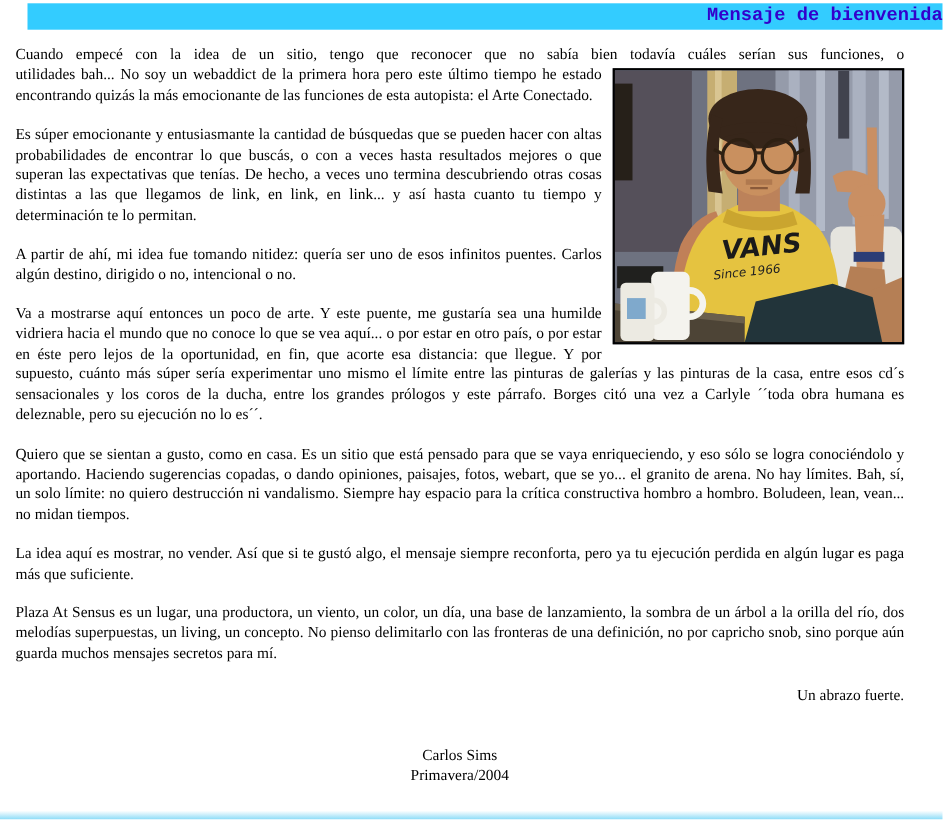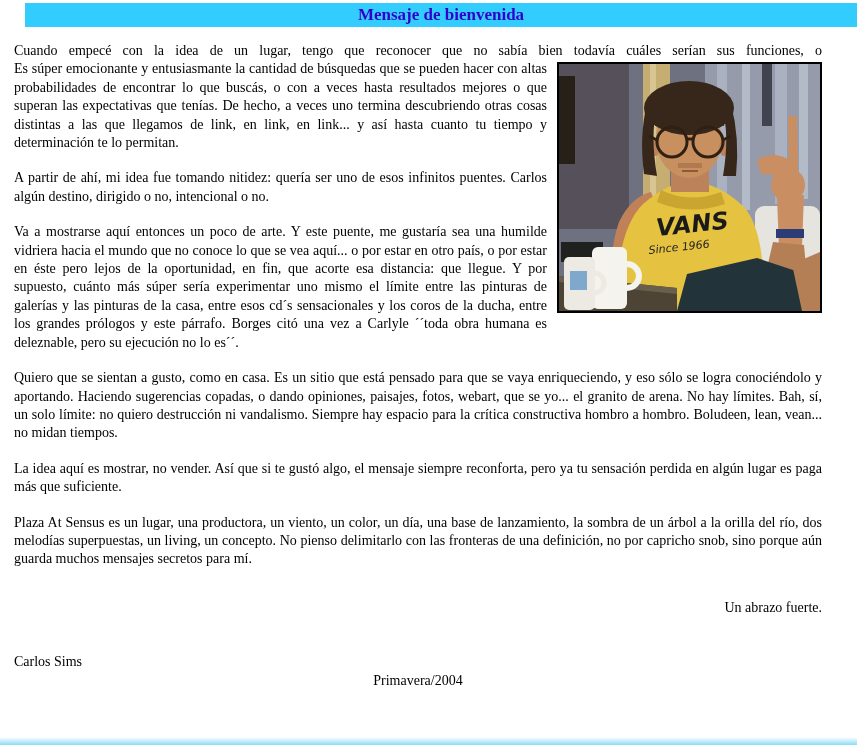--- a/index.html
+++ b/index.html
@@ -4,52 +4,52 @@
 <style>
   html,body{margin:0;padding:0;}
   body{
     width:857px;height:745px;position:relative;overflow:hidden;
     background:#ffffff;
     font-family:"Liberation Serif","DejaVu Serif",serif;
     color:#000000;
   }
   .title-bar{
     margin:3px 0 0 25px;height:24px;line-height:24px;
-    background:#33ccff;text-align:center;
-    font-family:Liberation Serif, serif;
+    background:#33ccff;text-align:right;
+    font-family:Liberation Mono, monospace;
     font-weight:bold;font-size:17px;color:#3300cc;
   }
   .content{
     margin:15px 35px 0 14px; 
     font-size:14px;line-height:18.4px;text-align:justify;
   }
   .content p{margin:0 0 17px 0;}
   p.first-line{margin:0;text-align-last:justify;}
   .photo{
     float:right;width:261px;height:247px;
     border:2px solid #000;margin:2px 0 6px 10px;
     background:#6e7280;
   }
   .photo svg{display:block;}
-  p.closing{margin-top:30px;text-align:right;}
-  p.sig{margin:36px 0 0 0;text-align:left;}
+  p.closing{margin-top:20px;text-align:right;}
+  p.sig{margin:36px 0 0 0;text-align:center;}
   p.sig2{margin:0;text-align:center;}
   .bottom-bar{
     position:absolute;left:0;right:0;bottom:0;height:8px;
     background:linear-gradient(to bottom,#ffffff 0%,#cdeffb 45%,#8adcf8 100%);
   }
 </style>
 </head>
 <body>
 
 <div class="title-bar">Mensaje de bienvenida</div>
 
 <div class="content">
 
-  <p class="first-line">Cuando empecé con la idea de un lugar, tengo que reconocer que no sabía bien todavía cuáles serían sus funciones, o</p>
+  <p class="first-line">Cuando empecé con la idea de un sitio, tengo que reconocer que no sabía bien todavía cuáles serían sus funciones, o</p>
 
   <div class="photo">
     <svg width="261" height="247" viewBox="0 0 261 247" xmlns="http://www.w3.org/2000/svg">
 
       <rect width="261" height="247" fill="#6e7280"></rect>
       <rect x="0" y="0" width="70" height="165" fill="#55505a"></rect>
       <rect x="0" y="12" width="16" height="88" fill="#262019"></rect>
 
       <rect x="84" y="0" width="27" height="150" fill="#c6ae72"></rect>
       <rect x="91" y="0" width="6" height="150" fill="#d9c592"></rect>
@@ -104,25 +104,26 @@
       <rect x="33" y="183" width="35" height="62" rx="6" fill="#f4f3ee"></rect>
       <circle cx="35" cy="219" r="10" fill="none" stroke="#eceae2" stroke-width="5"></circle>
       <rect x="5" y="193" width="31" height="53" rx="5" fill="#eceae2"></rect>
       <rect x="11" y="207" width="17" height="19" fill="#7fa9cc"></rect>
 
       <polygon points="118,247 128,210 198,194 240,208 250,247" fill="#22343a"></polygon>
       <polygon points="233,200 261,188 261,247 243,247" fill="#b57f55"></polygon>
     </svg>
   </div>
 
+  <p>utilidades bah... No soy un webaddict de la primera hora pero este último tiempo he estado encontrando quizás la más emocionante de las funciones de esta autopista: el Arte Conectado.</p>
   <p>Es súper emocionante y entusiasmante la cantidad de búsquedas que se pueden hacer con altas probabilidades de encontrar lo que buscás, o con a veces hasta resultados mejores o que superan las expectativas que tenías. De hecho, a veces uno termina descubriendo otras cosas distintas a las que llegamos de link, en link, en link... y así hasta cuanto tu tiempo y determinación te lo permitan.</p>
   <p>A partir de ahí, mi idea fue tomando nitidez: quería ser uno de esos infinitos puentes. Carlos algún destino, dirigido o no, intencional o no.</p>
   <p>Va a mostrarse aquí entonces un poco de arte. Y este puente, me gustaría sea una humilde vidriera hacia el mundo que no conoce lo que se vea aquí... o por estar en otro país, o por estar en éste pero lejos de la oportunidad, en fin, que acorte esa distancia: que llegue. Y por supuesto, cuánto más súper sería experimentar uno mismo el límite entre las pinturas de galerías y las pinturas de la casa, entre esos cd´s sensacionales y los coros de la ducha, entre los grandes prólogos y este párrafo. Borges citó una vez a Carlyle ´´toda obra humana es deleznable, pero su ejecución no lo es´´.</p>
   <p>Quiero que se sientan a gusto, como en casa. Es un sitio que está pensado para que se vaya enriqueciendo, y eso sólo se logra conociéndolo y aportando. Haciendo sugerencias copadas, o dando opiniones, paisajes, fotos, webart, que se yo... el granito de arena. No hay límites. Bah, sí, un solo límite: no quiero destrucción ni vandalismo. Siempre hay espacio para la crítica constructiva hombro a hombro. Boludeen, lean, vean... no midan tiempos.</p>
-  <p>La idea aquí es mostrar, no vender. Así que si te gustó algo, el mensaje siempre reconforta, pero ya tu sensación perdida en algún lugar es paga más que suficiente.</p>
+  <p>La idea aquí es mostrar, no vender. Así que si te gustó algo, el mensaje siempre reconforta, pero ya tu ejecución perdida en algún lugar es paga más que suficiente.</p>
   <p>Plaza At Sensus es un lugar, una productora, un viento, un color, un día, una base de lanzamiento, la sombra de un árbol a la orilla del río, dos melodías superpuestas, un living, un concepto. No pienso delimitarlo con las fronteras de una definición, no por capricho snob, sino porque aún guarda muchos mensajes secretos para mí.</p>
 
   <p class="closing">Un abrazo fuerte.</p>
   <p class="sig">Carlos Sims</p>
   <p class="sig2">Primavera/2004</p>
 
 </div>
 
 <div class="bottom-bar"></div>
 

